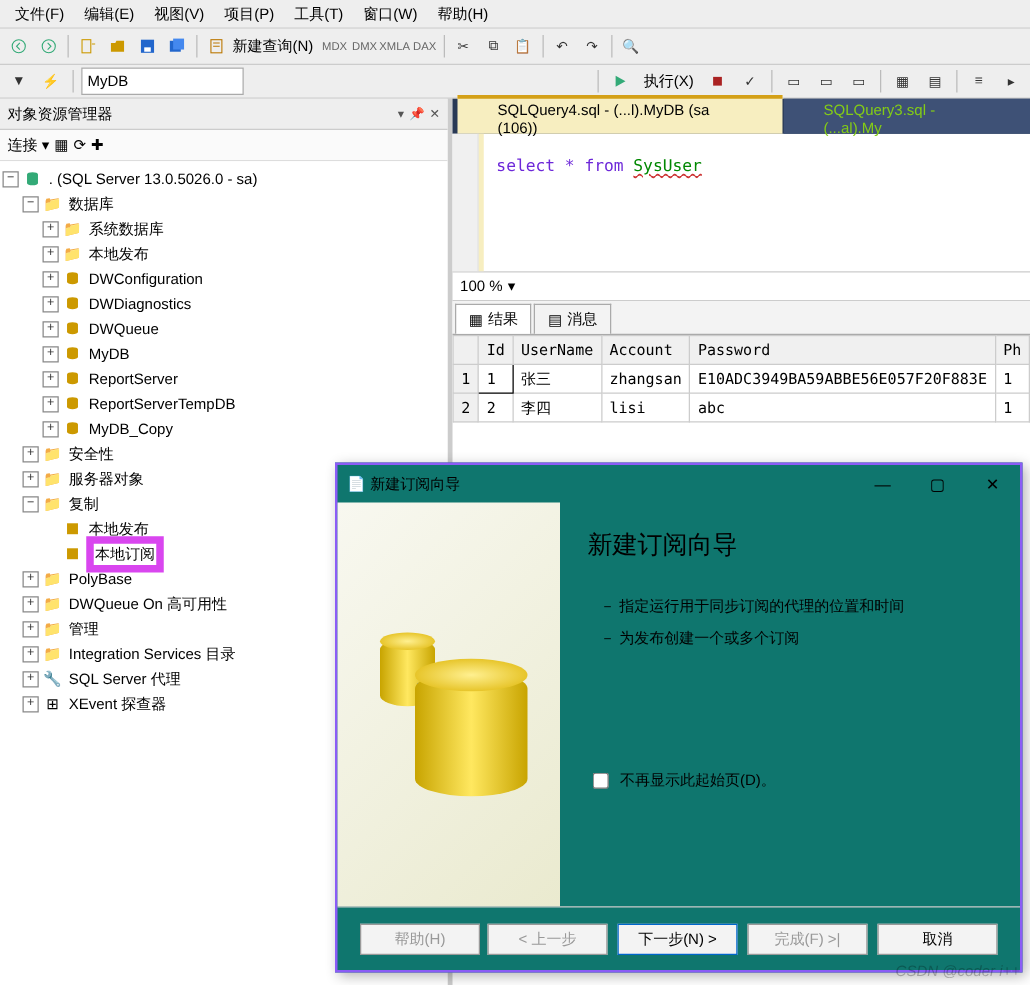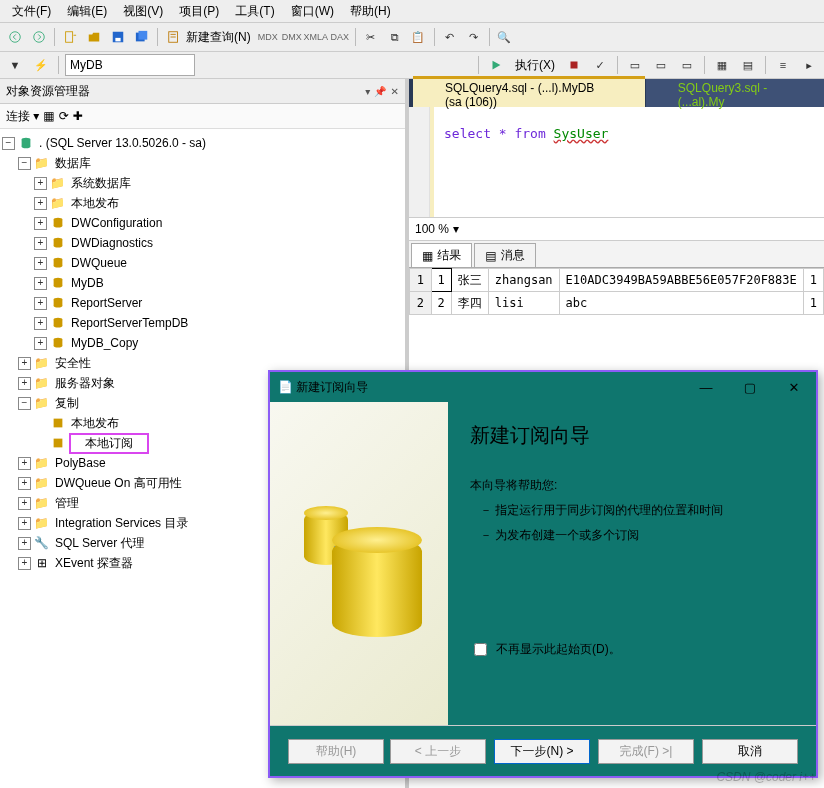--- a/index.html
+++ b/index.html
@@ -17,21 +17,21 @@
   .left{width:405px;border-right:4px solid #ccc;display:flex;flex-direction:column}
   .panel-title{height:24px;background:#eee;border-bottom:1px solid #ccc;display:flex;align-items:center;padding:0 6px;font-size:12px;justify-content:space-between}
   .panel-title .pticons{display:flex;gap:4px;font-size:10px;color:#555}
   .connect-bar{height:24px;background:#fafafa;border-bottom:1px solid #ddd;display:flex;align-items:center;padding:0 6px;gap:4px;font-size:12px}
   .tree{flex:1;overflow:auto;padding:4px 2px;font-size:12px;background:#fff}
   .tnode{display:flex;align-items:center;gap:3px;height:20px;white-space:nowrap}
   .tex{width:11px;height:11px;border:1px solid #888;display:flex;align-items:center;justify-content:center;font-size:10px;line-height:1;color:#333;background:#fff}
   .ticon{width:16px;height:16px;flex-shrink:0;display:flex;align-items:center;justify-content:center}
   .ticon svg{width:14px;height:14px}
   .tlabel{padding:0 2px}
-  .highlight{border:2px solid #d946ef;display:inline-block;padding:0 14px}
+  .highlight{border:6px solid #d946ef;display:inline-block;padding:0 1px}
   .right{flex:1;display:flex;flex-direction:column}
   .tabs{height:28px;background:#293955;display:flex;align-items:flex-end;padding-left:4px;gap:1px}
   .tab{height:24px;padding:4px 32px 0;font-size:12px;color:#fff;display:flex;align-items:center}
   .tab.active{background:#f7eec0;color:#000;border-top:3px solid #d4a017}
   .tab.inactive{background:#3e5176;color:#84cc16}
   .editor{height:110px;border-bottom:1px solid #ccc;display:flex;flex-direction:column}
   .gutter{width:20px;background:#f0f0f0;border-right:1px solid #e0e0e0}
   .editor-body{flex:1;display:flex}
   .code{padding:4px 10px;font-family:Consolas,monospace;font-size:13px;color:#000}
   .kw{color:#6d28d9}
@@ -385,20 +385,28 @@
             <span>结果</span>
           </div>
         <div class="restab" style="background:#f3f3f3">
             <span>▤</span>
             <span>消息</span>
           </div>
       </div>
       <div class="grid">
         <table>
           <tbody>
+              <tr>
+            <th class="rowhdr"></th>
+            <th>Id</th>
+            <th>UserName</th>
+            <th>Account</th>
+            <th>Password</th>
+            <th>Ph</th>
+          </tr>
           <tr>
             <td class="rowhdr">1</td>
             <td style="border:1px solid #000">1</td>
             <td>张三</td>
             <td>zhangsan</td>
             <td>E10ADC3949BA59ABBE56E057F20F883E</td>
             <td>1</td>
           </tr>
           <tr>
             <td class="rowhdr">2</td>
@@ -429,21 +437,20 @@
           <div class="cylinder">
             <div class="cyl-small"></div>
               <div class="cyl-small-top"></div>
             <div class="page"></div>
             <div class="cyl-body"></div>
               <div class="cyl-top"></div>
           </div>
         </div>
         <div class="dlg-content">
           <div class="dlg-heading">新建订阅向导</div>
-          <div class="dlg-line">本向导将帮助您:</div>
           <div class="dlg-line" style="margin-left:10px">－ 指定运行用于同步订阅的代理的位置和时间</div>
           <div class="dlg-line" style="margin-left:10px">－ 为发布创建一个或多个订阅</div>
           <div class="dlg-chk">
             <input type="checkbox" style="">
             <span>不再显示此起始页(D)。</span>
           </div>
         </div>
       </div>
       <div class="dlg-btns">
         <div class="dbtn disabled">帮助(H)</div>

